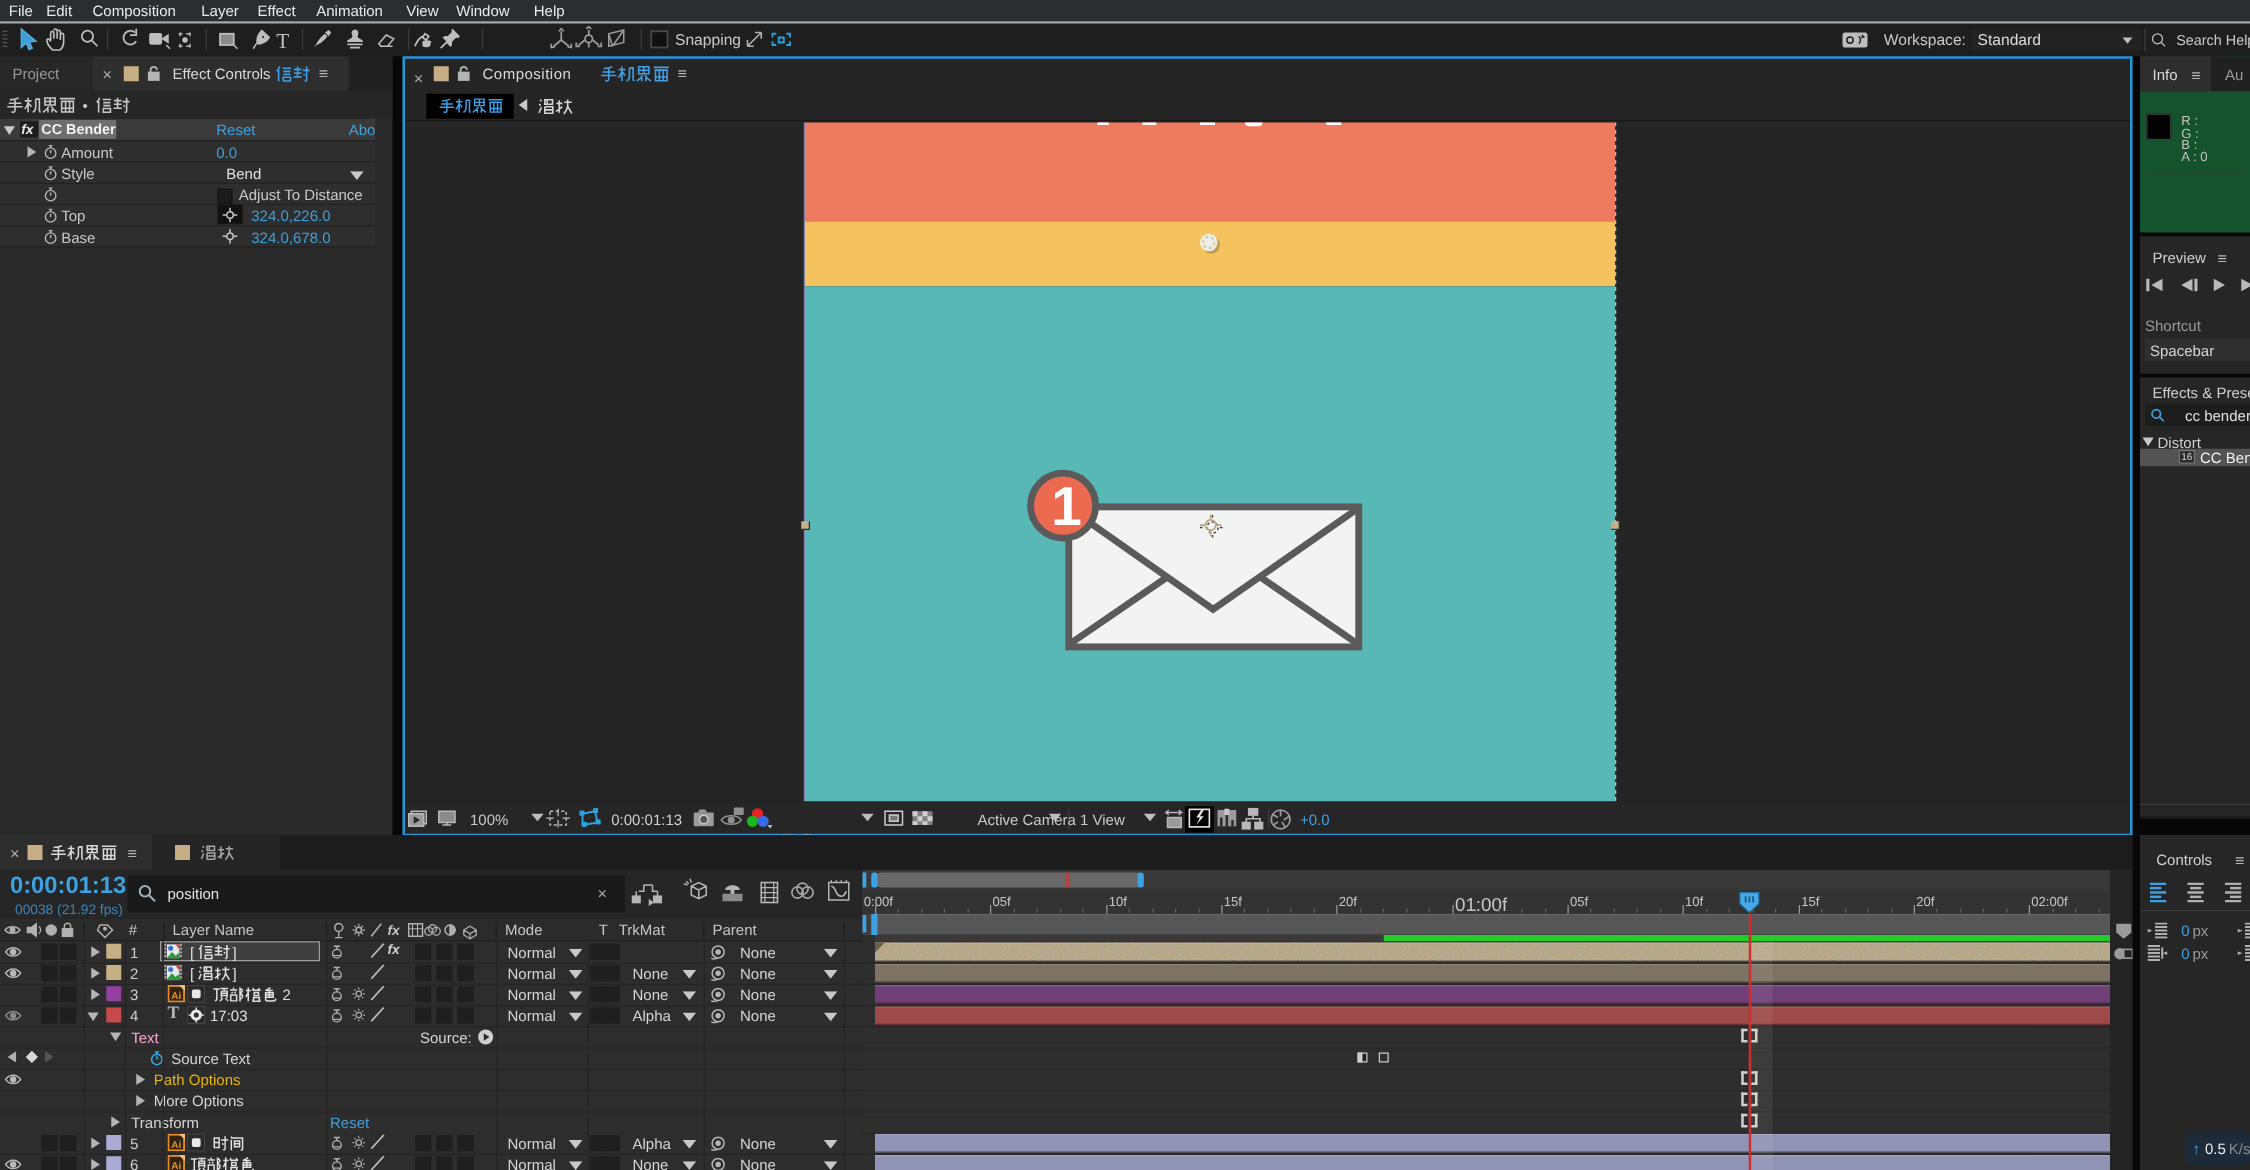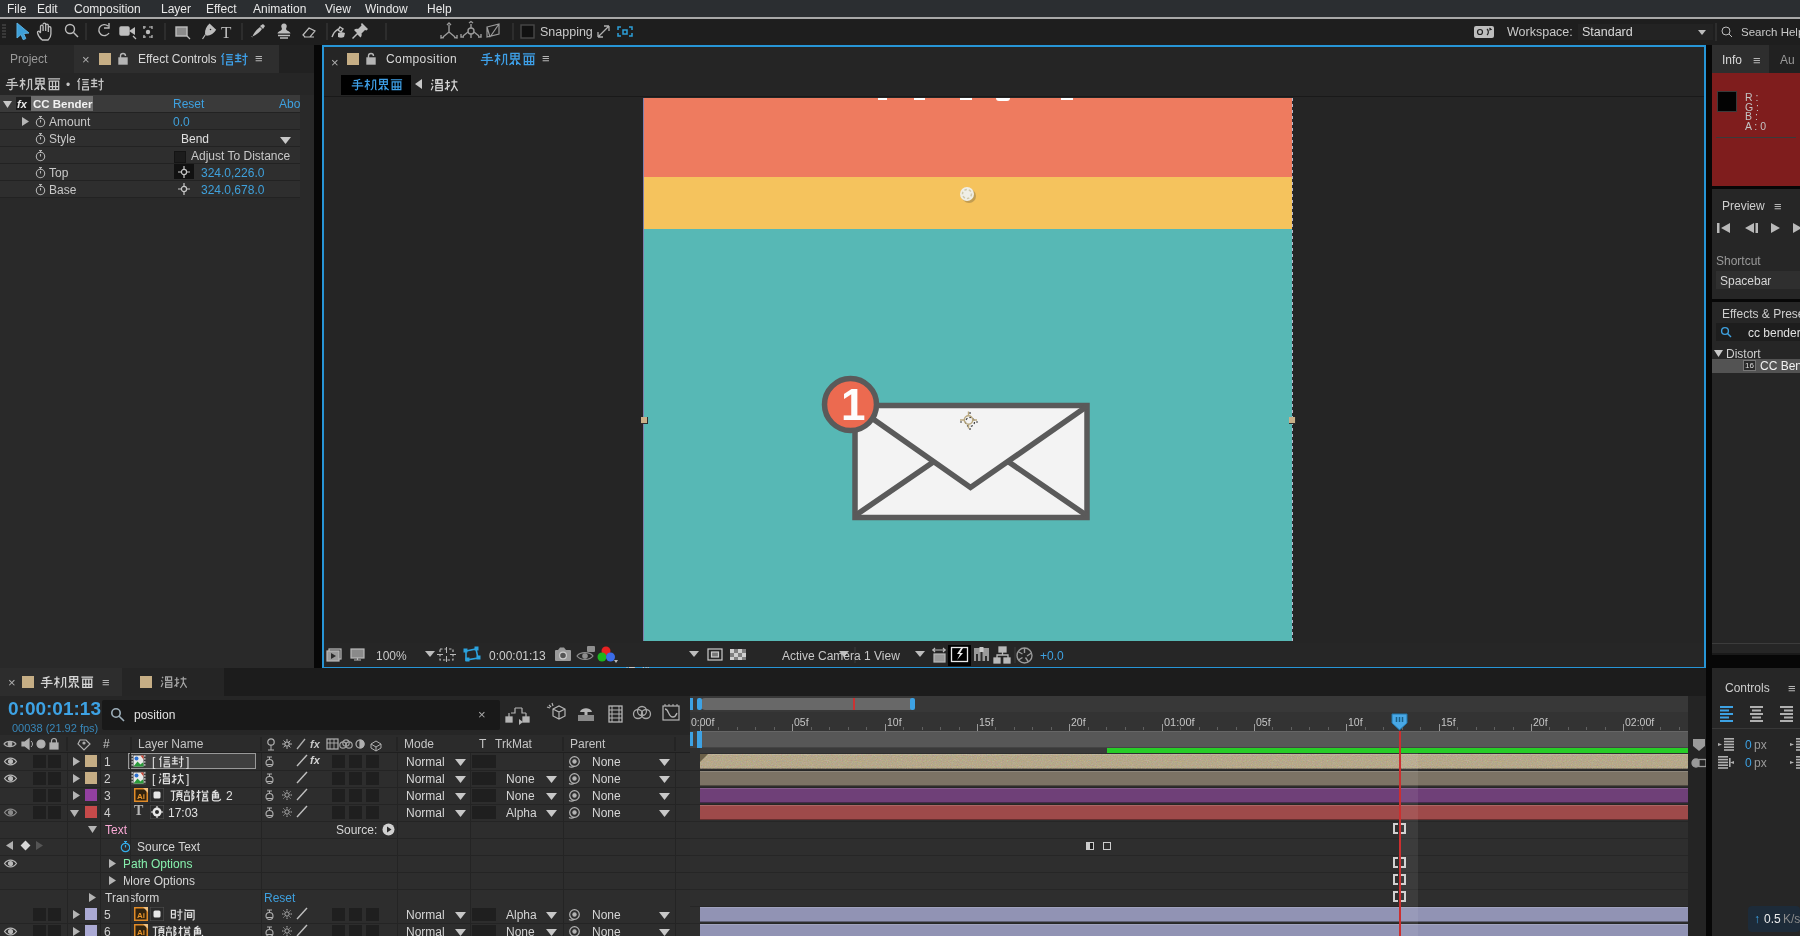--- a/index.html
+++ b/index.html
@@ -371,21 +371,21 @@
       <path d="M700.5 5v5M707.5 10l-4.5 3M704.5 19l-3-4.5M694.5 17l4-2.5M694 8.5l4.5 2.5"></path>
     </g>
 </svg>
 <div class="tx" style="left:376px;top:650px;color:#c9c9c9">100%</div>
 <div class="tx" style="left:489px;top:650px;color:#cfcfcf">0:00:01:13</div>
 <div class="tx" style="left:624px;top:666px;color:#c9c9c9">(Full)</div>
 <div class="tx" style="left:782px;top:650px;color:#c9c9c9">Active Camera</div>
 <div class="tx" style="left:864px;top:650px;color:#c9c9c9">1 View</div>
 <div class="tx" style="left:1040px;top:650px;color:#3ea1e0">+0.0</div>
 
-<div class="a" style="left:1712px;top:45px;width:88px;height:141px;background:#7f1d1d">
+<div class="a" style="left:1712px;top:45px;width:88px;height:141px;background:#14532d">
  <div class="a" style="left:0;top:0;width:88px;height:28px;background:#212121"></div>
  <div class="a" style="left:0;top:0;width:57px;height:28px;background:#2e2e2e"></div>
  <div class="tx" style="left:10px;top:9px;color:#d9d9d9">Info</div>
  <div class="tx" style="left:41px;top:9px;color:#b5b5b5;font-size:13px">≡</div>
  <div class="tx" style="left:68px;top:9px;color:#999">Au</div>
  <div class="a" style="left:5px;top:46px;width:20px;height:21px;background:#030303;border:1px solid #3a3a3a"></div>
  <div class="tx" style="left:33px;top:47px;font-size:10.5px;color:#c3c3c3">R :</div>
  <div class="tx" style="left:33px;top:57px;font-size:10.5px;color:#c3c3c3">G :</div>
  <div class="tx" style="left:33px;top:66px;font-size:10.5px;color:#c3c3c3">B :</div>
  <div class="tx" style="left:33px;top:76px;font-size:10.5px;color:#c3c3c3">A : 0</div>
@@ -804,21 +804,21 @@
         <path d="M4 1.5h3M5.5 1.5v2M5.5 7.5V5"></path>
       </svg>
       <div class="tx" style="left:137px;top:173px;color:#d5d5d5">Source Text</div>
       <svg class="a" style="left:3px;top:190px" width="15" height="11" viewBox="0 0 15 11" fill="none" stroke="#b9b9b9" stroke-width="1.2">
         <path d="M1.5 5.5c3-4.5 9-4.5 12 0-3 4.5-9 4.5-12 0z"></path>
         <circle cx="7.5" cy="5.5" r="2" fill="#b9b9b9"></circle>
       </svg>
       <svg class="a" style="left:108px;top:191px" width="8" height="9">
         <path d="M1 0l7 4.5L1 9z" fill="#b5b5b5"></path>
       </svg>
-      <div class="tx" style="left:123px;top:190px;color:#86efac">Path Options</div>
+      <div class="tx" style="left:123px;top:190px;color:#eab308">Path Options</div>
       <svg class="a" style="left:108px;top:208px" width="8" height="9">
         <path d="M1 0l7 4.5L1 9z" fill="#b5b5b5"></path>
       </svg>
       <div class="tx" style="left:123px;top:207px;color:#d5d5d5">More Options</div>
       <svg class="a" style="left:88px;top:225px" width="8" height="9">
         <path d="M1 0l7 4.5L1 9z" fill="#b5b5b5"></path>
       </svg>
       <div class="tx" style="left:105px;top:224px;color:#d5d5d5">Transform</div>
       <div class="tx" style="left:264px;top:224px;color:#3ea1e0">Reset</div>
       <div class="a" style="left:0;top:170px;width:690px;height:1px;background:#242424"></div>
@@ -967,21 +967,21 @@
       <div class="tx" style="left:691px;top:49px;font-size:10.5px;color:#c6c6c6">0:00f</div>
       <div class="a" style="left:700px;top:56px;width:1px;height:7px;background:#999"></div>
       <div class="tx" style="left:794px;top:49px;font-size:10.5px;color:#c6c6c6">05f</div>
       <div class="a" style="left:792px;top:56px;width:1px;height:7px;background:#999"></div>
       <div class="tx" style="left:887px;top:49px;font-size:10.5px;color:#c6c6c6">10f</div>
       <div class="a" style="left:885px;top:56px;width:1px;height:7px;background:#999"></div>
       <div class="tx" style="left:979px;top:49px;font-size:10.5px;color:#c6c6c6">15f</div>
       <div class="a" style="left:977px;top:56px;width:1px;height:7px;background:#999"></div>
       <div class="tx" style="left:1071px;top:49px;font-size:10.5px;color:#c6c6c6">20f</div>
       <div class="a" style="left:1069px;top:56px;width:1px;height:7px;background:#999"></div>
-      <div class="tx" style="left:1164px;top:49px;font-size:11px;color:#c6c6c6">01:00f</div>
+      <div class="tx" style="left:1164px;top:49px;font-size:15px;color:#c6c6c6">01:00f</div>
       <div class="a" style="left:1162px;top:56px;width:1px;height:7px;background:#999"></div>
       <div class="tx" style="left:1256px;top:49px;font-size:10.5px;color:#c6c6c6">05f</div>
       <div class="a" style="left:1254px;top:56px;width:1px;height:7px;background:#999"></div>
       <div class="tx" style="left:1348px;top:49px;font-size:10.5px;color:#c6c6c6">10f</div>
       <div class="a" style="left:1346px;top:56px;width:1px;height:7px;background:#999"></div>
       <div class="tx" style="left:1441px;top:49px;font-size:10.5px;color:#c6c6c6">15f</div>
       <div class="a" style="left:1439px;top:56px;width:1px;height:7px;background:#999"></div>
       <div class="tx" style="left:1533px;top:49px;font-size:10.5px;color:#c6c6c6">20f</div>
       <div class="a" style="left:1531px;top:56px;width:1px;height:7px;background:#999"></div>
       <div class="tx" style="left:1625px;top:49px;font-size:10.5px;color:#c6c6c6">02:00f</div>

